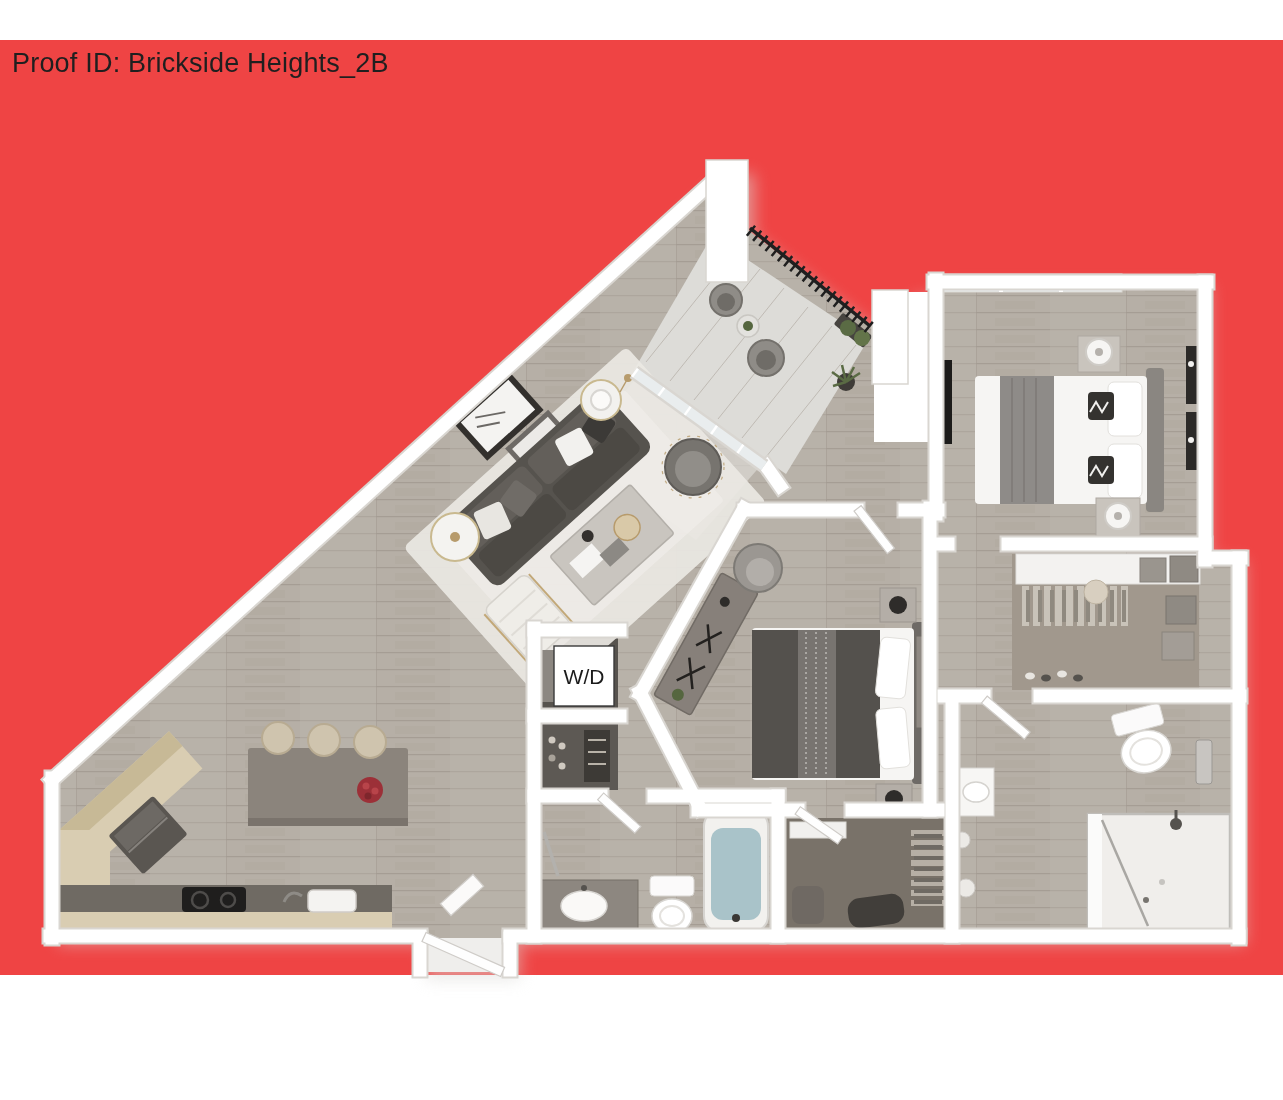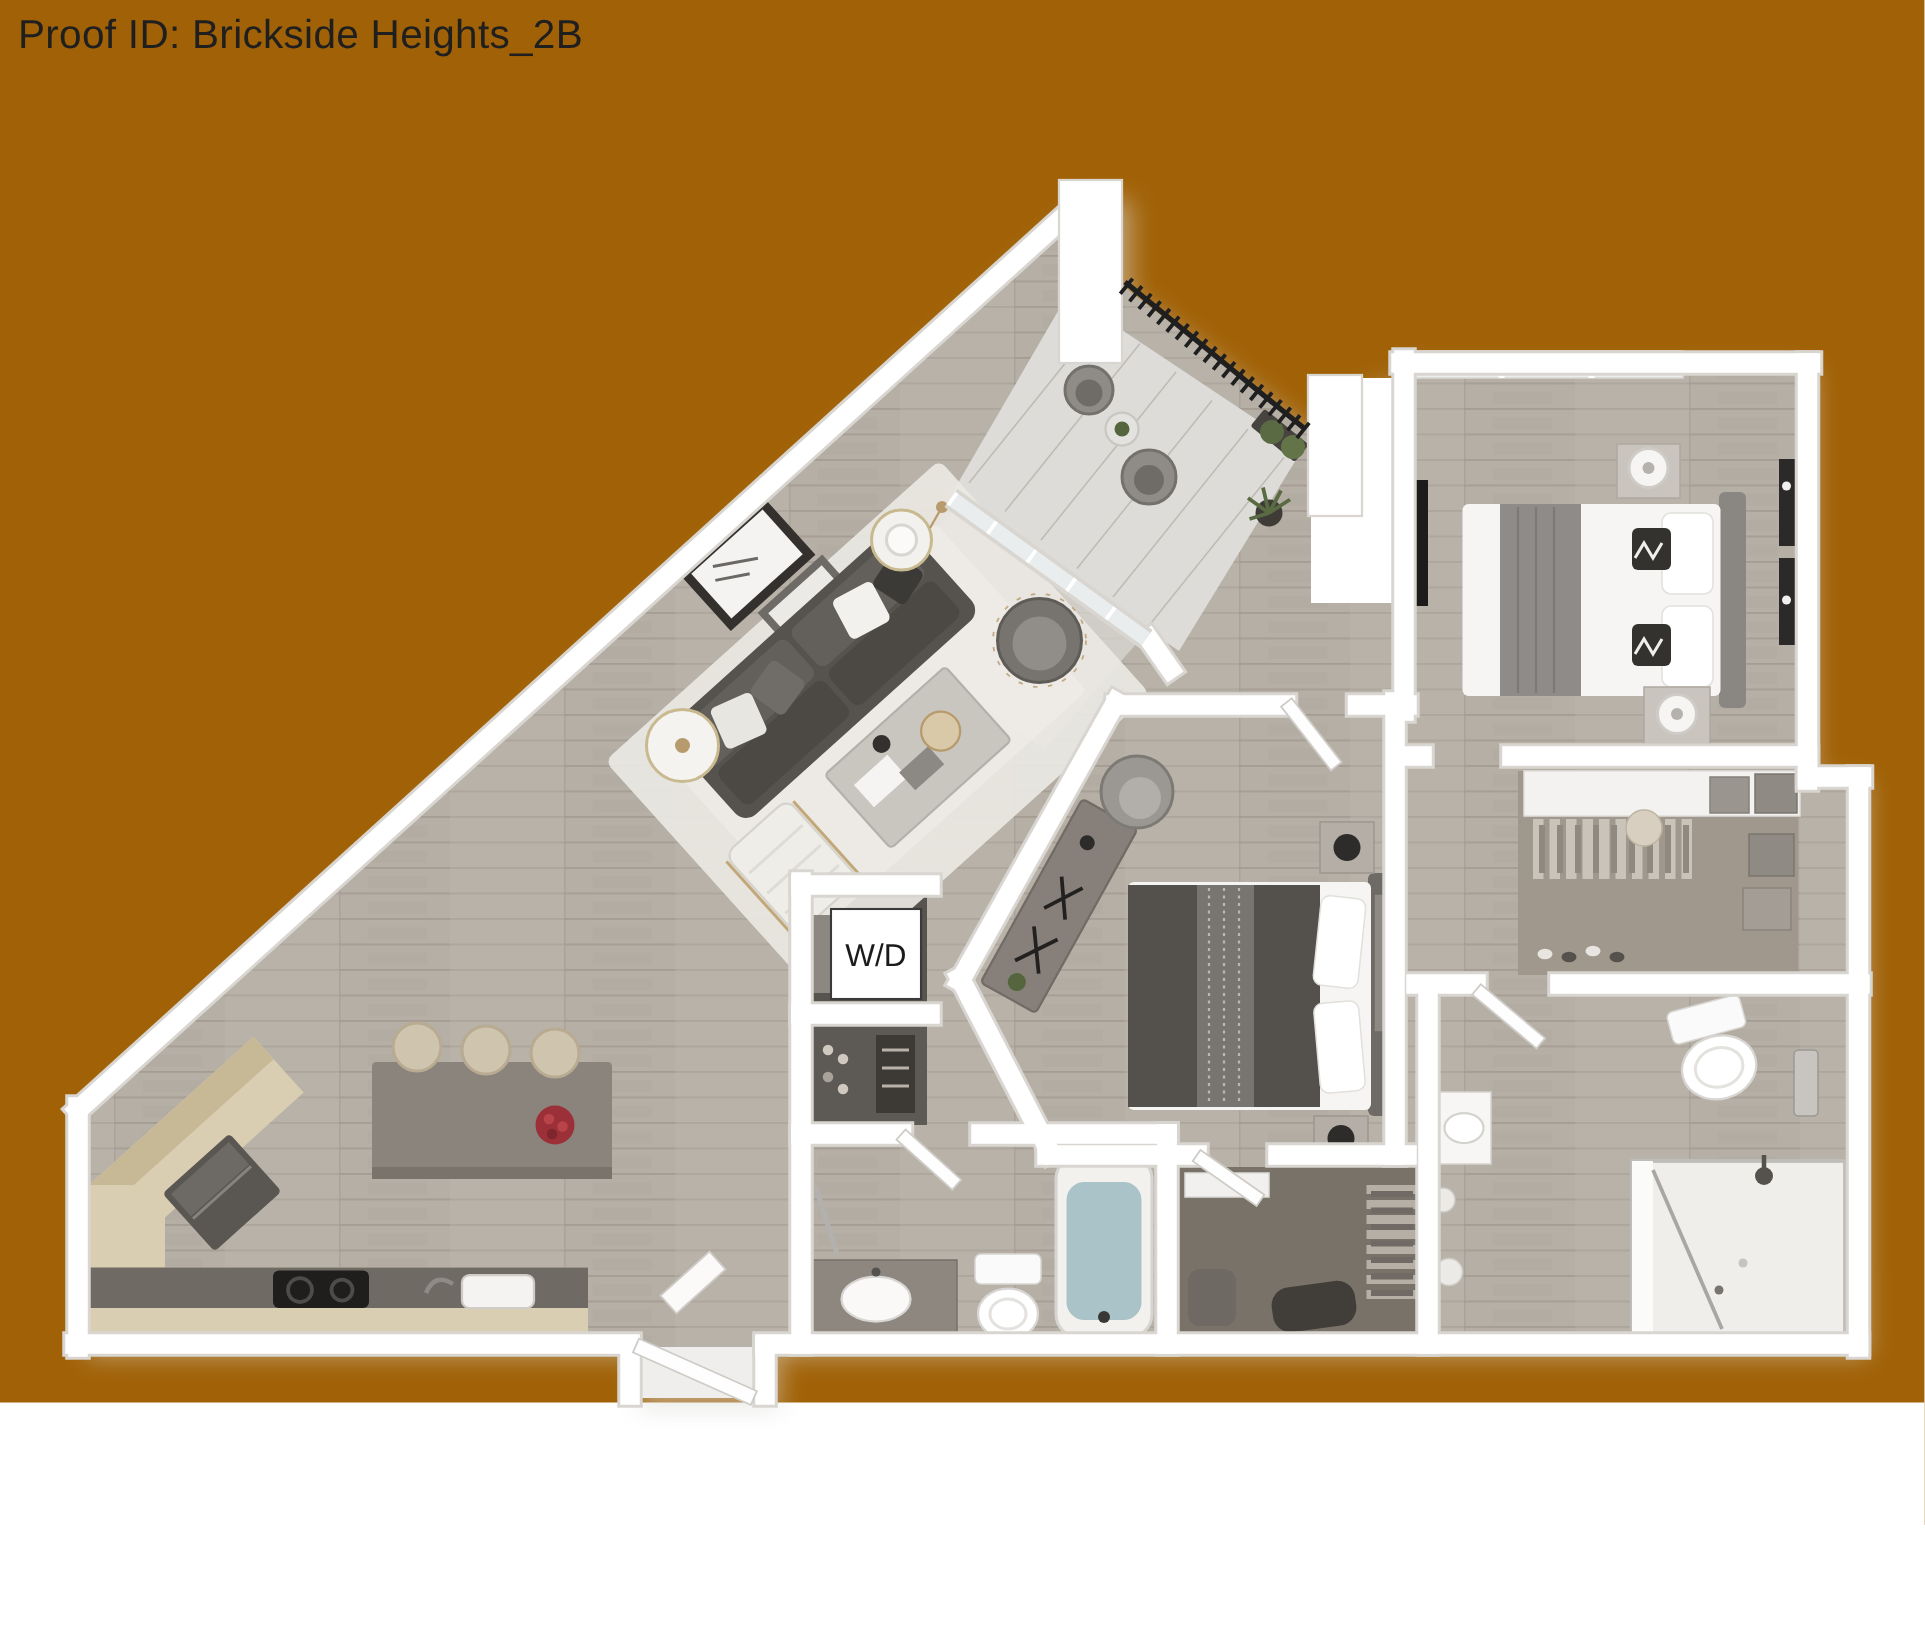--- a/index.html
+++ b/index.html
@@ -1,17 +1,17 @@
 <!DOCTYPE html>
 <html><head>
 <meta charset="utf-8">
 <style>
   html,body{margin:0;padding:0;background:#ffffff;width:1283px;height:1100px;overflow:hidden;
     font-family:"Liberation Sans",sans-serif;}
-  .stage{position:relative;width:1283px;height:935px;background:#a16207;}
+  .stage{position:relative;width:1283px;height:935px;background:#ef4444;margin-top:40px;}
   .hdr{position:absolute;left:12px;top:8px;font-size:27px;font-weight:400;color:#1f1f1f;letter-spacing:.2px;}
   svg{position:absolute;left:0;top:0;}
   .wall-under{stroke:#d9d6d1;stroke-width:17;stroke-linecap:square;fill:none;}
   .wall-top{stroke:#ffffff;stroke-width:13;stroke-linecap:square;fill:none;}
   .wallrect{fill:#ffffff;stroke:#d9d6d1;stroke-width:1.5;}
   .door{fill:#fefefe;stroke:#cfccc8;stroke-width:1.2;}
   .plankline{stroke:#a79f96;stroke-width:1;opacity:.55;}
   .shadow{filter:blur(8px);}
   text.wd{font-family:"Liberation Sans",sans-serif;font-size:21px;font-weight:500;fill:#1b1b1b;}
 </style>

